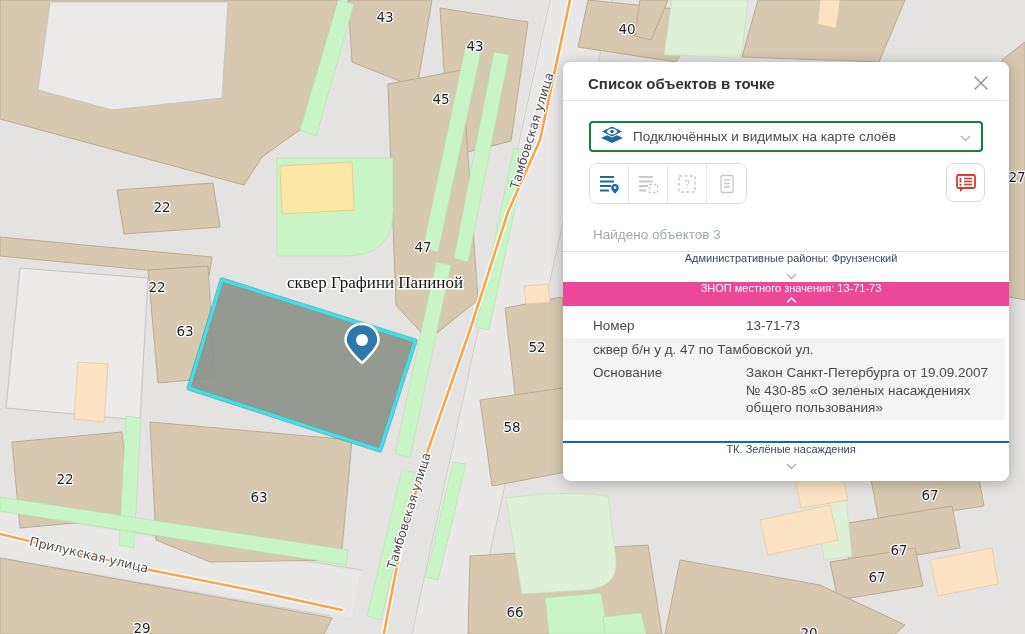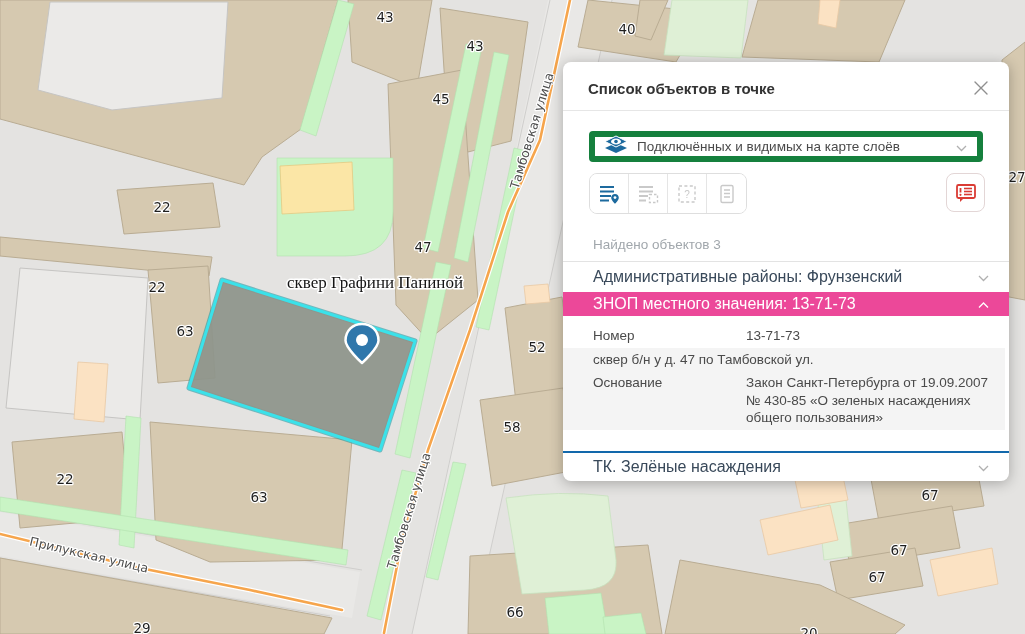--- a/index.html
+++ b/index.html
@@ -23,27 +23,27 @@
     text-anchor:middle;paint-order:stroke;stroke:#ffffff;stroke-width:3px;stroke-linejoin:round;
   }
 
   
   .panel{
     position:absolute;left:563px;top:62px;width:446px;height:419px;
     background:#fff;border-radius:8px;box-shadow:0 2px 14px rgba(0,0,0,.28);
     box-sizing:border-box;color:#444;
   }
   .panel-header{
-    height:49px;border-bottom:1px solid #e6e6e6;display:flex;align-items:center;
+    height:39px;border-bottom:1px solid #e6e6e6;display:flex;align-items:center;
     padding:4px 18px 0 25px;box-sizing:border-box;
   }
   .panel-title{font-size:15px;font-weight:bold;color:#333;flex:1;}
   .close-btn{width:20px;height:20px;color:#8f8f8f;cursor:pointer;display:flex;align-items:center;justify-content:center;}
   .layer-select{
-    margin:20px 26px 0 26px;height:31px;border:6px solid #15803d;border-radius:4px;
+    margin:20px 26px 0 26px;height:31px;border:2px solid #15803d;border-radius:4px;
     display:flex;align-items:center;padding:0 10px 0 9px;box-sizing:border-box;cursor:pointer;
   }
   .layer-select .lbl{flex:1;font-size:13.5px;color:#4a4a4a;margin-left:9px;white-space:nowrap;overflow:hidden;}
   .toolbar{margin:11px 24px 0 26px;display:flex;align-items:flex-start;}
   .btn-group{
     display:flex;border:1px solid #dedede;border-radius:8px;overflow:hidden;background:#fff;
   }
   .tb-btn{
     width:39px;height:39px;display:flex;align-items:center;justify-content:center;
     border-right:1px solid #e5e5e5;background:#fff;cursor:pointer;box-sizing:border-box;
@@ -53,21 +53,21 @@
   .red-btn{
     width:39px;height:39px;border:1px solid #e3d6d6;border-radius:8px;background:#fff;
     display:flex;align-items:center;justify-content:center;cursor:pointer;box-sizing:border-box;
   }
   .found{
     margin:17px 0 0 0;padding:6px 30px 9px 30px;font-size:13.5px;color:#a1a7ac;
     border-bottom:1px solid #e3e3e3;
   }
   .acc-row{
     height:30px;display:flex;align-items:center;padding:0 20px 0 30px;
-    font-size:16px;color:#39495a;cursor:pointer;box-sizing:border-box;
+    font-size:11px;color:#39495a;cursor:pointer;box-sizing:border-box;flex-direction:column;
   }
   .acc-row .acc-label{flex:1;white-space:nowrap;overflow:hidden;}
   .acc-row.blue{
     height:24px;background:#ec4899;color:#fff;
   }
   .dtable{padding:8px 4px 0 0;}
   .trow{display:flex;padding:3px 12px 3px 30px;font-size:13.5px;line-height:1.3;color:#4a4a4a;}
   .trow.alt{background:#f4f4f4;}
   .tlabel{flex:0 0 153px;}
   .tvalue{flex:1;}

